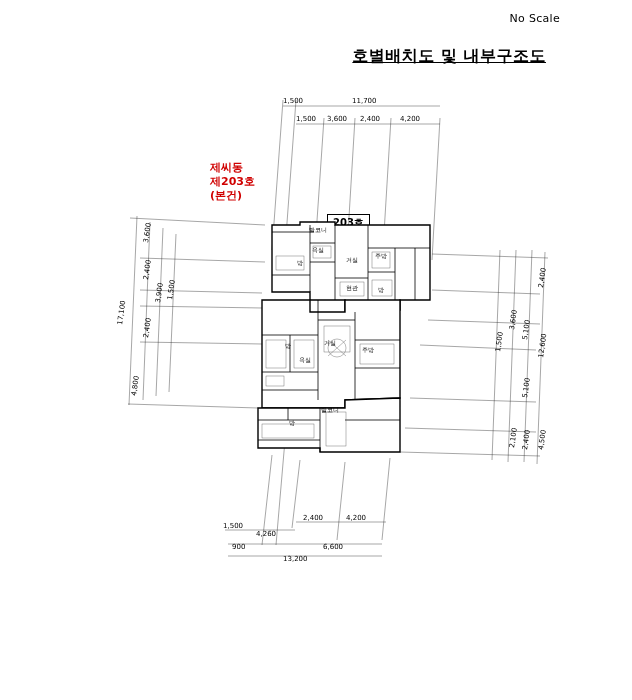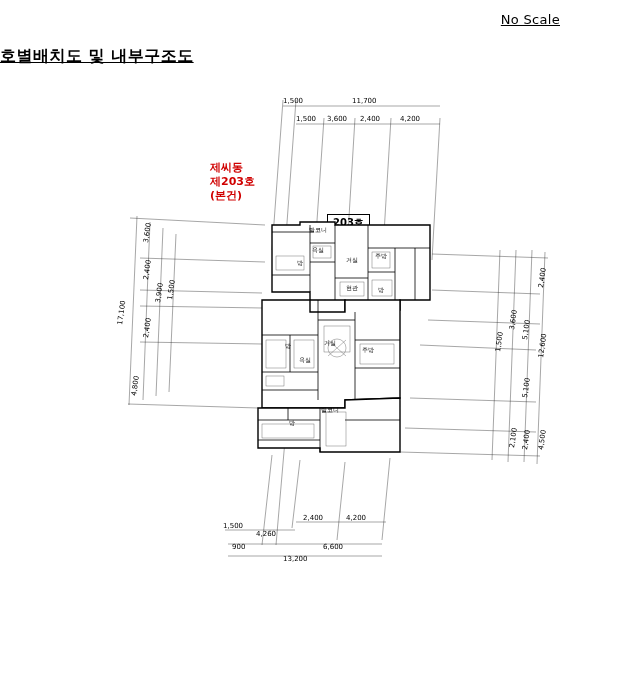--- a/index.html
+++ b/index.html
@@ -12,30 +12,29 @@
     height: 700px;
     position: relative;
     font-family: "DejaVu Sans", sans-serif;
     color: #000000;
     overflow: hidden;
   }
   .no-scale {
     position: absolute;
     top: 12px;
     right: 72px;
-    font-size: 13px;
-    text-decoration: underline;
+    font-size: 11px;
     letter-spacing: 0.3px;
   }
   .title {
     position: absolute;
     top: 46px;
-    left: 0;
+    left: 6px;
     width: 540px;
-    text-align: left;
+    text-align: right;
     font-size: 16px;
     font-weight: bold;
     text-decoration: underline;
     letter-spacing: 0.5px;
   }
   .redlabel {
     position: absolute;
     left: 210px;
     top: 161px;
     color: #d00000;

